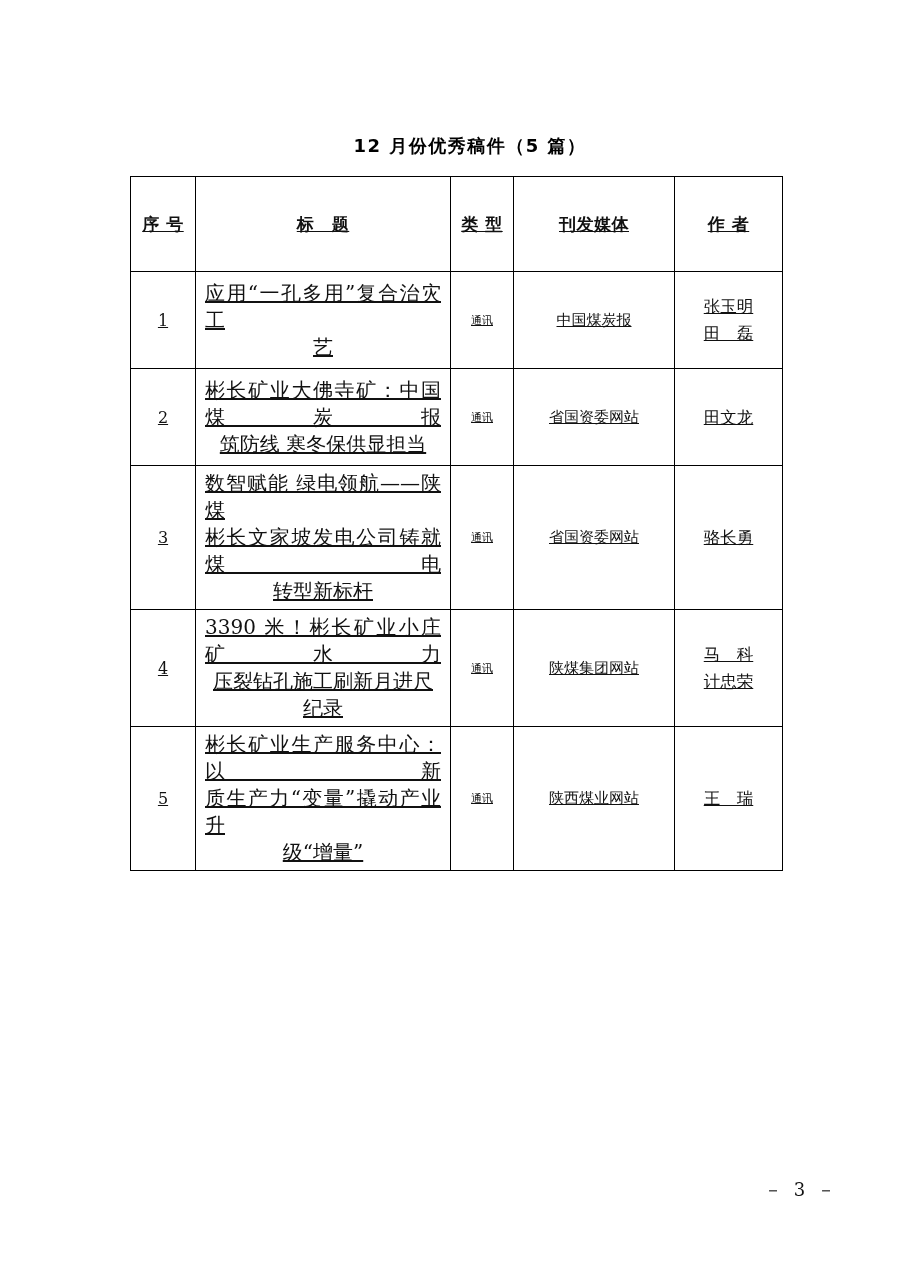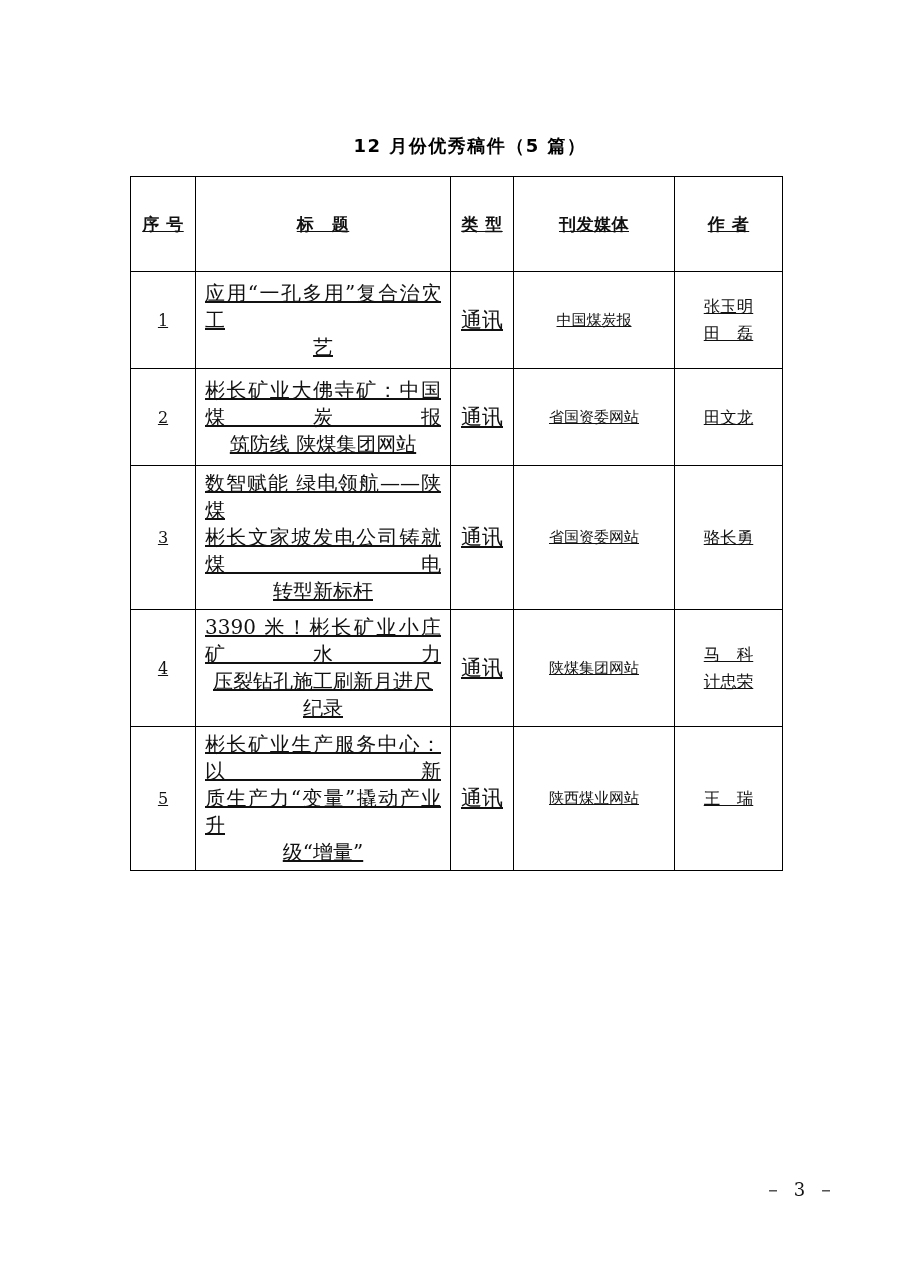--- a/index.html
+++ b/index.html
@@ -85,21 +85,21 @@
   .sp3 { letter-spacing: 11px; padding-left: 11px; margin-top: 26px; }
 
   
   tr.row td { height: 88px; font-size: 20px; line-height: 27px; }
   tr.row td.cell-idx { font-size: 16px; }
   tr.row td.cell-title {
     text-align: center;
     padding-left: 9px;
     padding-right: 9px;
   }
-  tr.row td.cell-type   { font-size: 21px; margin-left: 48px; }
+  tr.row td.cell-type   { font-size: 11px; margin-left: 48px; }
   tr.row td.cell-media  { font-size: 15px; }
   tr.row td.cell-author { font-size: 16.5px; line-height: 27px; text-align: center; }
 
   .author-line { display: block; white-space: pre; }
   .title-line  { display: block; }
   .title-justified {
     display: block;
     text-align: justify;
     text-align-last: justify;
   }
@@ -154,21 +154,21 @@
             <td class="cell-media">中国煤炭报</td>
             <td class="cell-author">
               <span class="author-line">张玉明</span>
               <span class="author-line">田　磊</span>
             </td>
           </tr>
           <tr class="row">
             <td class="cell-idx">2</td>
             <td class="cell-title">
               <span class="title-justified">彬长矿业大佛寺矿：中国煤炭报</span>
-              <span class="title-line">筑防线 陕煤集团网站</span>
+              <span class="title-line">筑防线 寒冬保供显担当</span>
             </td>
             <td class="cell-type">通讯</td>
             <td class="cell-media">省国资委网站</td>
             <td class="cell-author">
               <span class="author-line">田文龙</span>
             </td>
           </tr>
           <tr class="row">
             <td class="cell-idx">3</td>
             <td class="cell-title">

